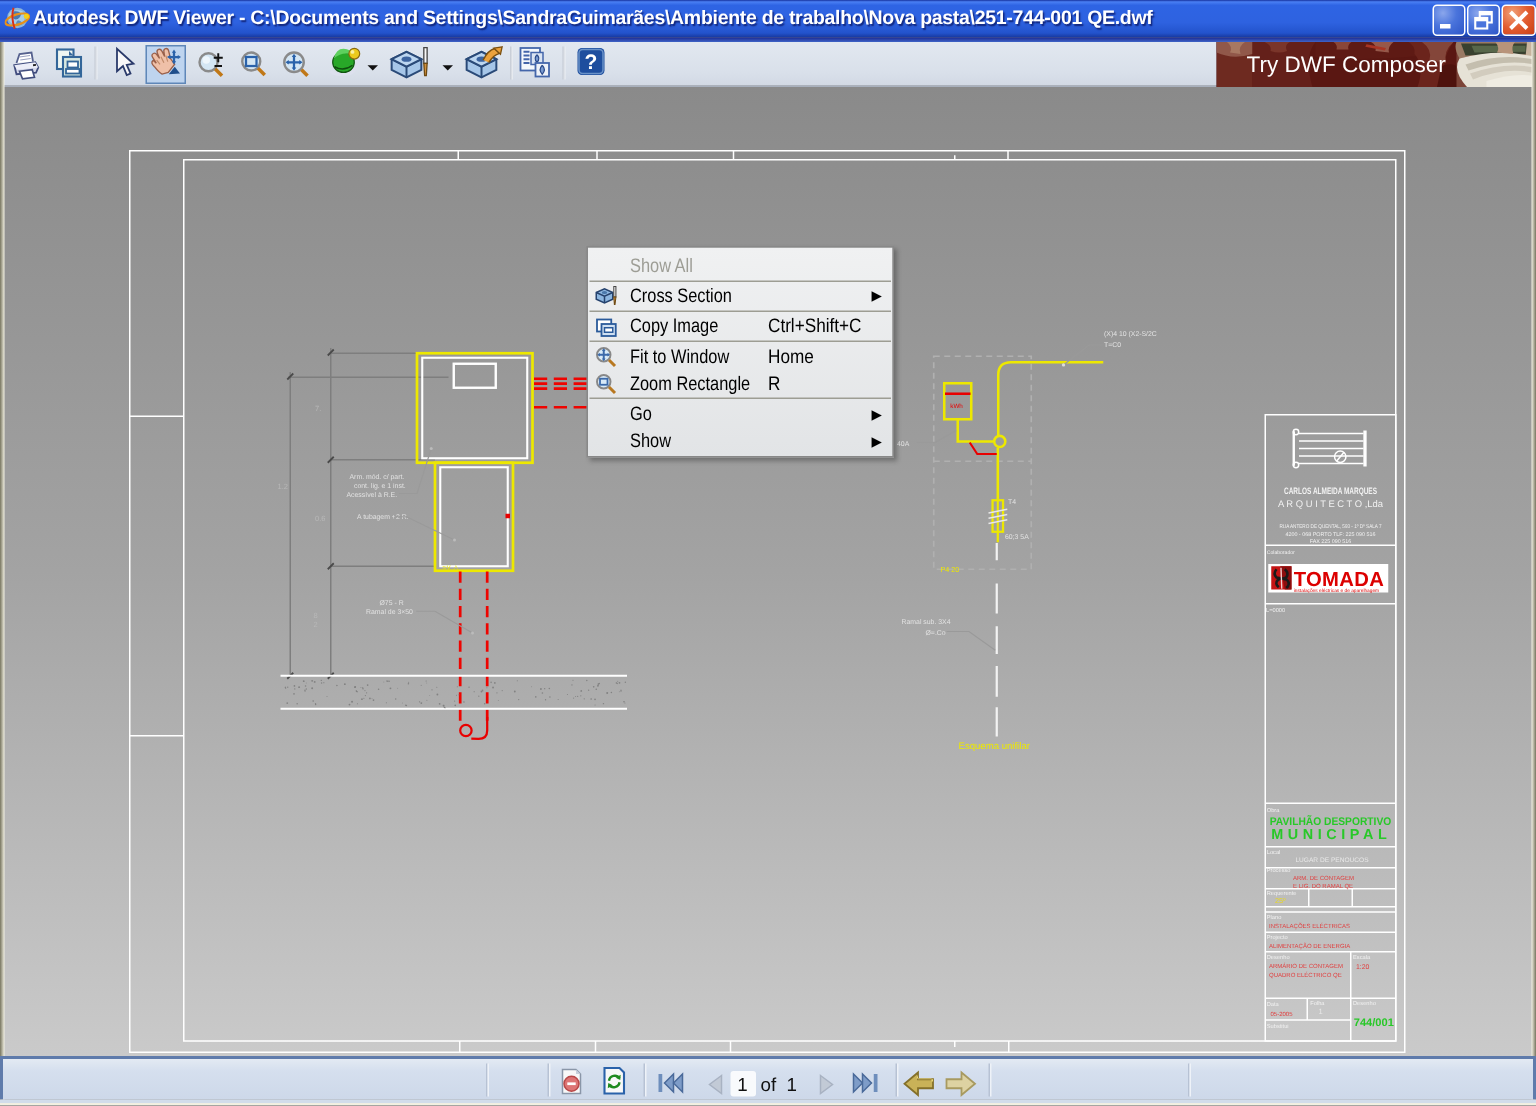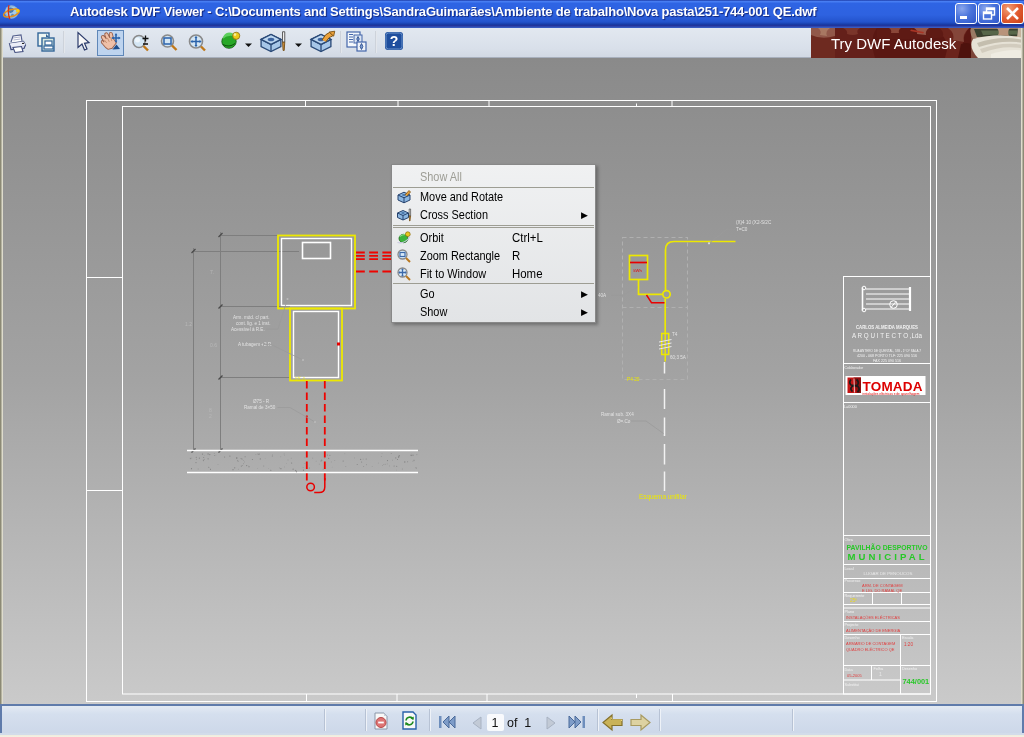--- a/index.html
+++ b/index.html
@@ -1,21 +1,21 @@
 <!DOCTYPE html>
 <html><head>
 <meta charset="utf-8">
 <style>
   html,body{margin:0;padding:0;}
   body{width:1024px;height:737px;overflow:hidden;font-family:"Liberation Sans",sans-serif;position:relative;background:#8b8b8b;}
   .abs{position:absolute;}
   
   #titlebar{left:0;top:0;width:1024px;height:25px;
     background:linear-gradient(to bottom,#16329e 0%,#4a80f4 5%,#2e64e4 14%,#2e62e0 60%,#2353cc 88%,#16379e 100%);}
-  #titletext{left:22px;top:4px;color:#fff;font-size:13px;font-weight:bold;letter-spacing:-0.2px;text-shadow:1px 1px 1px #10247a;white-space:nowrap;margin-left:48px;}
+  #titletext{left:22px;top:4px;color:#fff;font-size:13px;font-weight:bold;letter-spacing:-0.2px;text-shadow:1px 1px 1px #10247a;white-space:nowrap;}
   .winbtn{top:3px;width:20px;height:19px;border:1px solid #fff;border-radius:3px;}
   #btnmin{left:955px;background:radial-gradient(circle at 30% 25%,#8aa6ec 0%,#4a74dc 45%,#2e56c8 100%);}
   #btnres{left:978px;background:radial-gradient(circle at 30% 25%,#8aa6ec 0%,#4a74dc 45%,#2e56c8 100%);}
   #btncls{left:1001px;width:21px;background:radial-gradient(circle at 30% 25%,#f0a078 0%,#e25c30 50%,#c83e14 100%);}
   
   #bluebar{left:0;top:25px;width:1024px;height:3px;background:linear-gradient(to bottom,#1c2a92,#3f64c8);}
   #toolbar{left:0;top:28px;width:1024px;height:30px;background:linear-gradient(to bottom,#e2e8f0 0%,#d9e0ea 70%,#d2d9e4 100%);border-bottom:1px solid #a8b0bd;box-sizing:border-box;}
   .tbsep{top:31px;width:2px;height:22px;background:linear-gradient(to right,#c2c8d2,#eef1f5);}
   #tbicons{left:0;top:28px;width:1024px;height:30px;}
   #panbtn{left:97px;top:30px;width:27px;height:26px;background:#bed4ef;border:1px solid #5f87b8;box-sizing:border-box;}
@@ -191,21 +191,21 @@
       <path d="M160 0 L213 0 L213 10 Q 185 5 162 11 Q 158 4 160 0 Z" fill="#9a7a64"></path>
       <path d="M163 1 L211 1 L212 8 L166 9 Z" fill="#39412f"></path>
       <path d="M170 2.5 L206 2.5 L206 6.5 L172 7 Z" fill="#57674a"></path>
       <path d="M207 0 L213 0 L213 12 L206 10 Z" fill="#c7b49e"></path>
       <path d="M162 11 Q 188 4 213 10 L213 30 L167 30 Q 157 19 162 11 Z" fill="#e6e2d6"></path>
       <path d="M166 15 Q 190 7 213 12 L213 15 Q 192 11 168 19 Z" fill="#c4beae"></path>
       <path d="M169 21 Q 192 13 213 17 L213 21 Q 194 16 171 25 Z" fill="#d2ccbe"></path>
       <path d="M180 26 Q 200 20 213 23 L213 30 L180 30 Z" fill="#efece2"></path>
       <path d="M186 0 q 3 4 1 7 l 11 1 q -2 -5 1 -8 Z" fill="#b8947a"></path>
     </svg>
-    <div class="abs" id="bannertext">Try DWF Autodesk</div>
+    <div class="abs" id="bannertext">Try DWF Composer</div>
   </div>
   <div class="abs" id="canvas">
   <svg width="1024" height="645" viewBox="0 58 1024 645">
 
     <g fill="none" stroke="#fff" stroke-width="1">
       <rect x="86.5" y="100.5" width="850" height="601"></rect>
       <rect x="122.5" y="106.5" width="808" height="587.5"></rect>
       <line x1="86.5" y1="277.5" x2="122.5" y2="277.5"></line>
       <line x1="86.5" y1="490.5" x2="122.5" y2="490.5"></line>
       <line x1="305.5" y1="100.5" x2="305.5" y2="106.5"></line>
@@ -573,70 +573,59 @@
   </div>
   <div class="abs" id="lborder"></div>
   <div class="abs" id="rborder"></div>
   <div class="abs" id="menu">
     <div class="mi">
       <span class="tx dis">Show All</span>
     </div>
     <div class="msep"></div>
     <div class="mi">
       <span class="ic"><svg width="16" height="16" viewBox="0 0 16 16">
-          <path d="M2 6 L8 3.2 L14 6 L14 11 L8 13.8 L2 11 Z" fill="#8cb6e0" stroke="#26436e" stroke-width="1"></path>
-          <path d="M2 6 L8 8.8 L14 6" fill="none" stroke="#26436e" stroke-width="1"></path>
-          <path d="M8 8.8 L8 13.8" stroke="#26436e" stroke-width="1"></path>
-          <ellipse cx="8" cy="6" rx="2" ry="1.1" fill="#4a78aa"></ellipse>
-          <path d="M9 6 L13 1.5 L14.5 3 L11 7" fill="#e8a23c" stroke="#7a5010" stroke-width="0.8"></path>
-        </svg></span>
-      <span class="tx">Move and Rotate</span>
-    </div>
-    <div class="mi">
-      <span class="ic"><svg width="16" height="16" viewBox="0 0 16 16">
           <path d="M1.5 6 L7 3.5 L12.5 6 L12.5 10.5 L7 13 L1.5 10.5 Z" fill="#8cb6e0" stroke="#26436e" stroke-width="1"></path>
           <path d="M1.5 6 L7 8.5 L12.5 6" fill="none" stroke="#26436e" stroke-width="1"></path>
           <path d="M7 8.5 L7 13" stroke="#26436e" stroke-width="1"></path>
           <ellipse cx="7" cy="6" rx="1.8" ry="1" fill="#4a78aa"></ellipse>
           <path d="M13.2 2 L14.6 2 L14.6 9 L13.2 9 Z" fill="#f8f8f8" stroke="#444" stroke-width="0.7"></path>
           <path d="M13.2 9 L14.6 9 L14 14 L13.6 14 Z" fill="#d2913c" stroke="#6e4a14" stroke-width="0.7"></path>
         </svg></span>
       <span class="tx">Cross Section</span>
       <span class="sub">▶</span>
     </div>
     <div class="msep"></div>
+    <div class="mi">
+      <span class="ic"><svg width="16" height="16" viewBox="0 0 16 16">
+          <rect x="2" y="3" width="9.5" height="8" fill="#fff" stroke="#2a5a9a" stroke-width="1.2"></rect>
+          <rect x="5" y="6" width="9.5" height="8" fill="#cfe0f2" stroke="#2a5a9a" stroke-width="1.2"></rect>
+          <rect x="7" y="8.5" width="5.5" height="3" fill="#fff" stroke="#2a5a9a" stroke-width="1"></rect>
+        </svg></span>
+      <span class="tx">Copy Image</span>
+      <span class="sc">Ctrl+Shift+C</span>
+    </div>
     <div class="msep"></div>
     <div class="mi">
       <span class="ic"><svg width="16" height="16" viewBox="0 0 16 16">
-          <ellipse cx="7.5" cy="8.5" rx="4.5" ry="4.2" fill="#3cb43c" stroke="#1e641e" stroke-width="0.8"></ellipse>
-          <path d="M3.5 6.5 q 4 -3 8.5 -1.5" fill="none" stroke="#8ce08c" stroke-width="1.2"></path>
-          <circle cx="11.8" cy="4.2" r="2.4" fill="#e8c820" stroke="#8a6a10" stroke-width="0.7"></circle>
-          <path d="M1.5 12.5 Q 8 14.5 14 7" fill="none" stroke="#c8c8e0" stroke-width="1.1"></path>
+          <circle cx="6.5" cy="6.5" r="4.5" fill="#d8eaf8" stroke="#888" stroke-width="1.3"></circle>
+          <path d="M6.5 3 L6.5 10 M3 6.5 L10 6.5" stroke="#3c6aaa" stroke-width="1.3"></path>
+          <path d="M6.5 2.2 L5.3 4 L7.7 4 Z M6.5 10.8 L5.3 9 L7.7 9 Z M2.2 6.5 L4 5.3 L4 7.7 Z M10.8 6.5 L9 5.3 L9 7.7 Z" fill="#3c6aaa"></path>
+          <line x1="10" y1="10" x2="14" y2="14" stroke="#b87820" stroke-width="2"></line>
         </svg></span>
-      <span class="tx">Orbit</span>
-      <span class="sc">Ctrl+L</span>
+      <span class="tx">Fit to Window</span>
+      <span class="sc">Home</span>
     </div>
     <div class="mi">
       <span class="ic"><svg width="16" height="16" viewBox="0 0 16 16">
           <circle cx="6.5" cy="6.5" r="4.5" fill="#d8eaf8" stroke="#888" stroke-width="1.3"></circle>
           <rect x="4" y="4.5" width="5" height="4" fill="none" stroke="#3c6aaa" stroke-width="1.2"></rect>
           <line x1="10" y1="10" x2="14" y2="14" stroke="#b87820" stroke-width="2"></line>
         </svg></span>
       <span class="tx">Zoom Rectangle</span>
       <span class="sc">R</span>
-    </div>
-    <div class="mi">
-      <span class="ic"><svg width="16" height="16" viewBox="0 0 16 16">
-          <circle cx="6.5" cy="6.5" r="4.5" fill="#d8eaf8" stroke="#888" stroke-width="1.3"></circle>
-          <path d="M6.5 3 L6.5 10 M3 6.5 L10 6.5" stroke="#3c6aaa" stroke-width="1.3"></path>
-          <path d="M6.5 2.2 L5.3 4 L7.7 4 Z M6.5 10.8 L5.3 9 L7.7 9 Z M2.2 6.5 L4 5.3 L4 7.7 Z M10.8 6.5 L9 5.3 L9 7.7 Z" fill="#3c6aaa"></path>
-          <line x1="10" y1="10" x2="14" y2="14" stroke="#b87820" stroke-width="2"></line>
-        </svg></span>
-      <span class="tx">Fit to Window</span>
-      <span class="sc">Home</span>
     </div>
     <div class="msep"></div>
     <div class="mi">
       <span class="tx">Go</span>
       <span class="sub">▶</span>
     </div>
     <div class="mi">
       <span class="tx">Show</span>
       <span class="sub">▶</span>
     </div>

